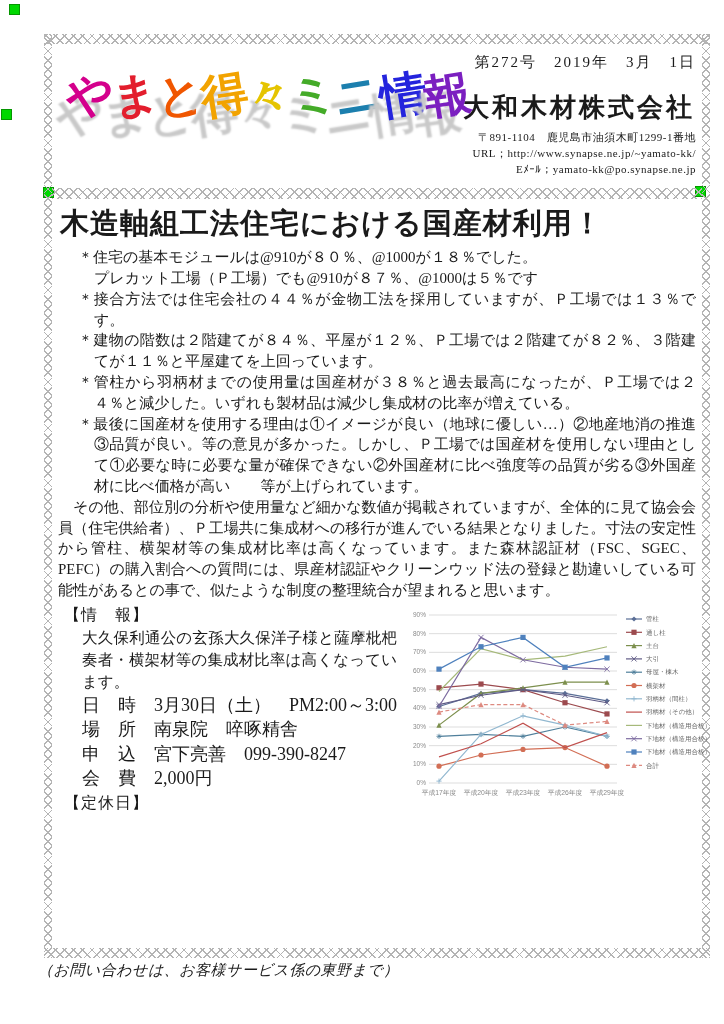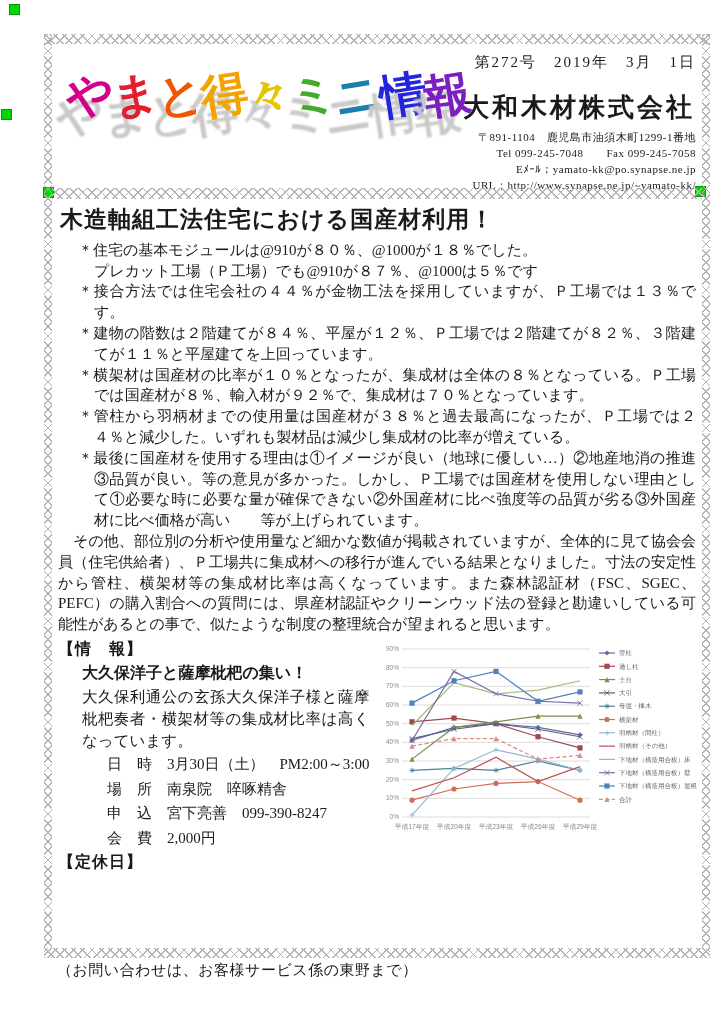--- a/index.html
+++ b/index.html
@@ -28,39 +28,39 @@
   .masthead{flex:1;text-align:right;padding-right:4px;line-height:1.45;}
   .issue-line{font-size:15px;letter-spacing:2px;margin-top:2px;}
   .company{font-family:"Liberation Sans","DejaVu Sans",sans-serif;font-weight:bold;
            font-size:26px;letter-spacing:3px;margin:15px 0 4px 0;text-align:center;}
   .mh-small{font-size:11px;letter-spacing:.5px;}
   .divider{height:11px;margin:2px 0 0 0;}
 
   
   .body{flex:1;padding:4px 6px 0 6px;font-size:15px;line-height:20.8px;text-align:justify;}
   .article-title{font-family:"Liberation Sans","DejaVu Sans",sans-serif;font-weight:bold;
-                 font-size:23px;letter-spacing:1px;margin:2px 0 6px 2px;line-height:1.25;}
+                 font-size:29px;letter-spacing:1px;margin:2px 0 6px 2px;line-height:1.25;}
   .intro,.closing{text-indent:1em;}
   .bullets{padding-left:20px;}
   .bullet{padding-left:16px;text-indent:-16px;white-space:pre-wrap;}
 
   
   .lower{display:flex;margin-top:2px;}
   .left-col{width:348px;}
-  .sec-heading{font-family:"Liberation Sans","DejaVu Sans",sans-serif;font-weight:bold;
-               font-size:16px;letter-spacing:1px;line-height:1.5;}
+  .sec-heading{font-family:"Liberation Sans","DejaVu Sans",sans-serif;font-weight:normal;
+               font-size:16px;letter-spacing:1px;line-height:1.5;margin-left:6px;}
   .info-body,.holiday-body{padding-left:24px;}
   .event-title{font-family:"Liberation Sans","DejaVu Sans",sans-serif;font-weight:bold;
                font-size:16px;margin:1px 0 2px 0;line-height:1.4;}
   .event-desc{font-size:15.5px;line-height:22px;}
-  .detail-line{font-size:15px;line-height:24.5px;white-space:pre;margin-left:25px;}
+  .detail-line{font-size:18px;line-height:24.5px;white-space:pre;}
 
   .right-col{flex:1;padding-top:4px;padding-left:4px;}
 
-  .footer-note{position:absolute;left:57px;top:961px;font-size:15px;letter-spacing:.5px;}
+  .footer-note{position:absolute;left:38px;top:961px;font-size:15px;letter-spacing:.5px;font-style:italic;}
 </style>
 </head>
 <body>
 
 <div class="page">
 
   <div class="handle h1"></div>
   <div class="handle h2"></div>
   <div class="handle h3"></div>
   <div class="handle h4"></div>
@@ -74,46 +74,43 @@
     <div class="frame-inner">
 
       <div class="header">
         <div class="logo-box">
           <span id="logo-text"><span class="logo-char" style="color: rgb(212, 0, 140);">や</span><span class="logo-char" style="color: rgb(227, 30, 45);">ま</span><span class="logo-char" style="color: rgb(240, 86, 0);">と</span><span class="logo-char" style="color: rgb(242, 163, 0);">得</span><span class="logo-char" style="color: rgb(229, 196, 0);">々</span><span class="logo-char" style="color: rgb(68, 171, 40);">ミ</span><span class="logo-char" style="color: rgb(28, 127, 174);">ニ</span><span class="logo-char" style="color: rgb(36, 36, 221);">情</span><span class="logo-char" style="color: rgb(123, 31, 192);">報</span></span>
         </div>
         <div class="masthead">
           <div class="issue-line">第272号　2019年　3月　1日</div>
           <div class="company">大和木材株式会社</div>
           <div class="mh-small">〒891-1104　鹿児島市油須木町1299-1番地</div>
-          <div class="mh-small">Tel 099-245-7048　　Fax 099-245-7058</div>
+          <div class="mh-small">URL；http://www.synapse.ne.jp/~yamato-kk/</div>
           <div class="mh-small">Eﾒｰﾙ；yamato-kk@po.synapse.ne.jp</div>
-          <div class="mh-small">URL；http://www.synapse.ne.jp/~yamato-kk/</div>
         </div>
       </div>
 
       <div class="pattern divider"></div>
 
       <div class="body">
         <div class="article-title">木造軸組工法住宅における国産材利用！</div>
         <div class="bullets">
             <div class="bullet">＊住宅の基本モジュールは@910が８０％、@1000が１８％でした。
 プレカット工場（Ｐ工場）でも@910が８７％、@1000は５％です</div>
             <div class="bullet">＊接合方法では住宅会社の４４％が金物工法を採用していますが、Ｐ工場では１３％です。</div>
             <div class="bullet">＊建物の階数は２階建てが８４％、平屋が１２％、Ｐ工場では２階建てが８２％、３階建てが１１％と平屋建てを上回っています。</div>
-            <div class="bullet">＊横架材は国産材の比率が１０％となったが、集成材は全体の８％となっている。Ｐ工場では国産材が８％、輸入材が９２％で、集成材は７０％となっています。</div>
             <div class="bullet">＊管柱から羽柄材までの使用量は国産材が３８％と過去最高になったが、Ｐ工場では２４％と減少した。いずれも製材品は減少し集成材の比率が増えている。</div>
             <div class="bullet">＊最後に国産材を使用する理由は①イメージが良い（地球に優しい…）②地産地消の推進③品質が良い。等の意見が多かった。しかし、Ｐ工場では国産材を使用しない理由として①必要な時に必要な量が確保できない②外国産材に比べ強度等の品質が劣る③外国産材に比べ価格が高い　　等が上げられています。</div>
           </div>
         <div class="closing">その他、部位別の分析や使用量など細かな数値が掲載されていますが、全体的に見て協会会員（住宅供給者）、Ｐ工場共に集成材への移行が進んでいる結果となりました。寸法の安定性から管柱、横架材等の集成材比率は高くなっています。また森林認証材（FSC、SGEC、PEFC）の購入割合への質問には、県産材認証やクリーンウッド法の登録と勘違いしている可能性があるとの事で、似たような制度の整理統合が望まれると思います。</div>
 
         <div class="lower">
           <div class="left-col">
             <div class="sec-heading">【情　報】</div>
             <div class="info-body">
-              <div class="event-title">大久保洋子と薩摩枇杷の集い！</div>
               <div class="event-desc">大久保利通公の玄孫大久保洋子様と薩摩枇杷奏者・横架材等の集成材比率は高くなっています。</div>
               <div>
                   <div class="detail-line">日　時　3月30日（土）　PM2:00～3:00</div>
                   <div class="detail-line">場　所　南泉院　啐啄精舎</div>
                   <div class="detail-line">申　込　宮下亮善　099-390-8247</div>
                   <div class="detail-line">会　費　2,000円</div>
                 </div>
             </div>
             <div class="sec-heading">【定休日】</div>
 

